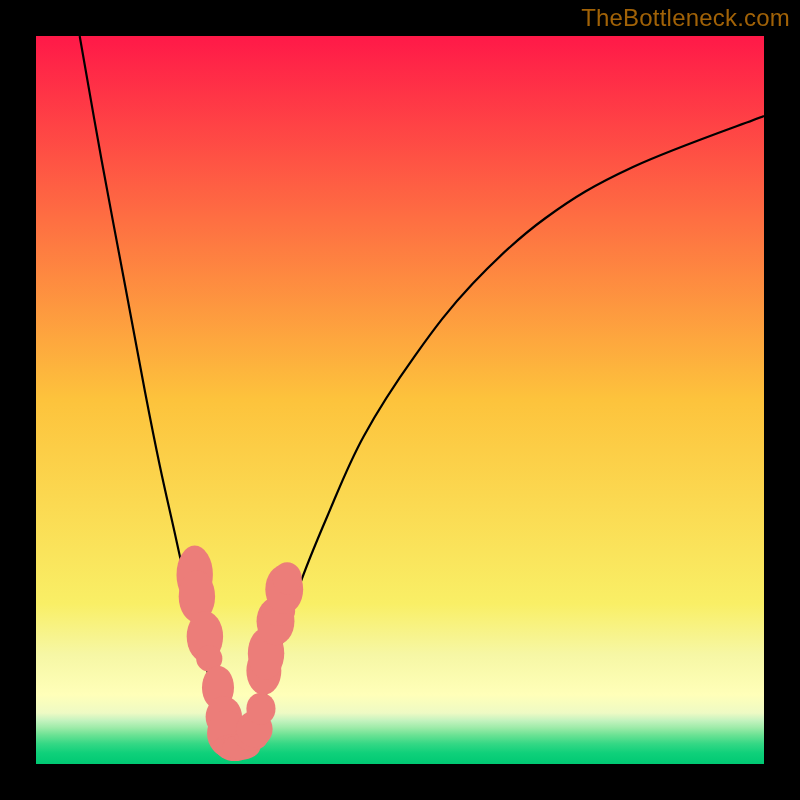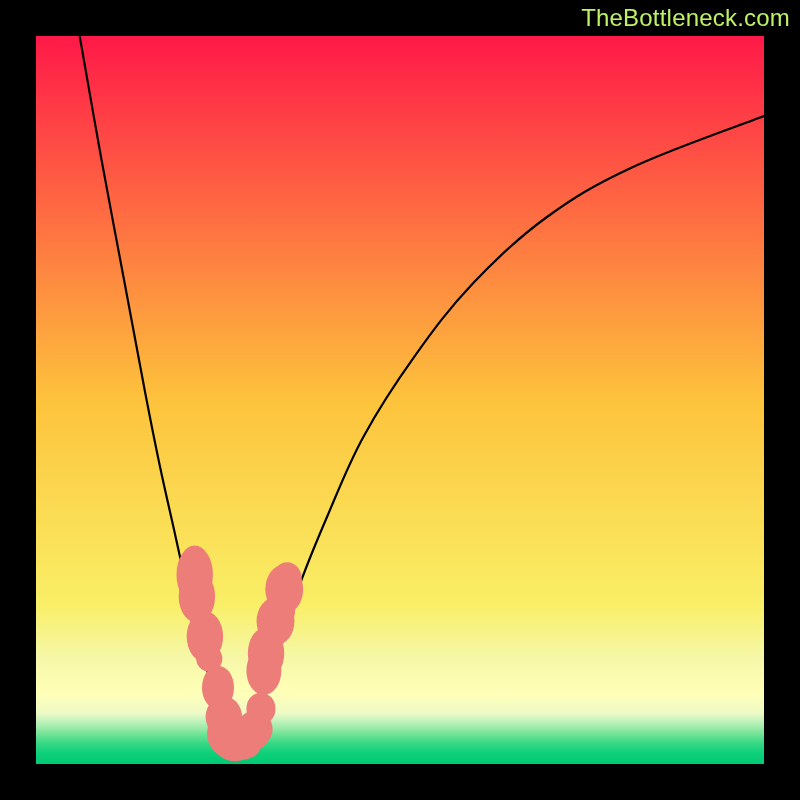--- a/index.html
+++ b/index.html
@@ -16,21 +16,21 @@
     width: 800px;
     height: 800px;
     background: #000000;
   }
   .watermark {
     position: absolute;
     top: 4px;
     right: 10px;
     font-size: 24px;
     font-weight: 500;
-    color: #bef264;
+    color: #a16207;
     letter-spacing: 0.2px;
     font-family: Arial, Helvetica, sans-serif;
     z-index: 40;
     margin-left: 44px;
   }
   .plot-wrap {
     
     position: absolute;
     left: 36px;
     right: 36px;

